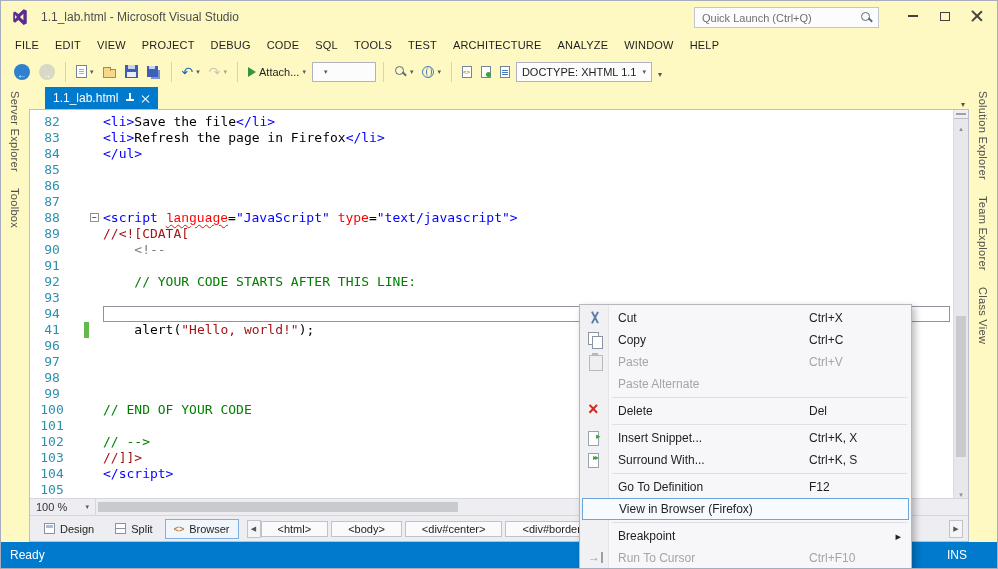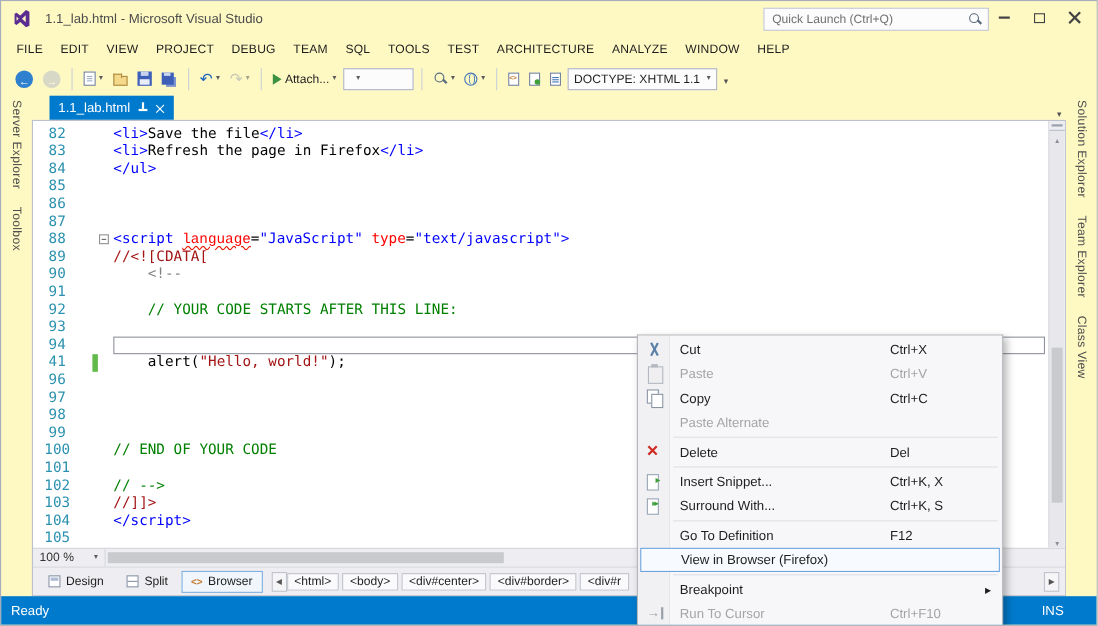--- a/index.html
+++ b/index.html
@@ -3,21 +3,21 @@
 <meta charset="utf-8">
 <style>
   * { margin:0; padding:0; box-sizing:border-box; }
   html,body { width:998px; height:569px; background:#eeeef2; font-family:"Liberation Sans",sans-serif; }
   .window { position:relative; width:998px; height:569px; background:#fef9c3; overflow:hidden; border:1px solid #a8adbd; }
 
   
   .title-bar { position:absolute; top:0; left:0; right:0; height:32px; }
   .vs-logo { position:absolute; left:10px; top:7px; width:18px; height:18px; }
   .title-text { position:absolute; left:40px; top:9px; font-size:12px; color:#4c4c4c; white-space:nowrap; }
-  .quick-launch { position:absolute; left:693px; top:6px; width:205px; height:21px; background:#fcfcfd; border:1px solid #c3c6cf; display:flex; align-items:center; }
+  .quick-launch { position:absolute; left:693px; top:6px; width:185px; height:21px; background:#fcfcfd; border:1px solid #c3c6cf; display:flex; align-items:center; }
   .ql-text { flex:1; font-size:11px; color:#707070; padding-left:7px; white-space:nowrap; overflow:hidden; }
   .i-mag { width:13px; height:13px; position:relative; margin-right:5px; flex:none; }
   .i-mag::before { content:""; position:absolute; left:1px; top:1px; width:7px; height:7px; border:1.5px solid #5a6a7d; border-radius:50%; }
   .i-mag::after { content:""; position:absolute; left:8px; top:8px; width:5px; height:1.5px; background:#5a6a7d; transform:rotate(45deg); }
   .win-btns { position:absolute; right:4px; top:3px; display:flex; }
   .win-btn { width:32px; height:24px; display:flex; align-items:center; justify-content:center; }
   .wb-min { width:10px; height:2px; background:#424242; }
   .wb-max { width:10px; height:9px; border:1px solid #424242; }
   .wb-close { position:relative; width:12px; height:12px; }
   .wb-close::before,.wb-close::after { content:""; position:absolute; left:5px; top:-1px; width:1.6px; height:14px; background:#424242; }
@@ -125,21 +125,21 @@
   [data-name="design-view-icon"] { width:11px; height:11px; border:1px solid #8792a3; background:#fff; }
   [data-name="design-view-icon"]::after { content:""; position:absolute; left:1px; right:1px; top:1px; height:3px; background:#aebdd4; }
   [data-name="split-view-icon"] { width:11px; height:11px; border:1px solid #8792a3; background:#fff; }
   [data-name="split-view-icon"]::after { content:""; position:absolute; left:0; right:0; top:4px; height:1px; background:#8792a3; }
   [data-name="source-view-icon"]::before { content:"<>"; font-size:9px; font-weight:bold; color:#c2782a; line-height:11px; }
   .crumb-nav { width:14px; height:18px; border:1px solid #c0c3cc; background:#f5f5f7; display:flex; align-items:center; justify-content:center; flex:none; }
   .crumb-nav::before { font-size:7px; color:#555; }
   [data-name="breadcrumb-scroll-left"]::before { content:"◀"; }
   [data-name="breadcrumb-scroll-right"]::before { content:"▶"; }
   .crumbs { display:flex; gap:3px; overflow:hidden; flex:1; }
-  .crumb { border:1px solid #c0c3cc; background:#fafafc; padding:1px 6px; font-size:11px; color:#1e1e1e; white-space:nowrap; flex:none; }
+  .crumb { border:1px solid #c0c3cc; background:#fafafc; padding:1px 16px; font-size:11px; color:#1e1e1e; white-space:nowrap; flex:none; }
 
   
   .status-bar { position:absolute; left:0; right:0; bottom:0; height:26px; background:#007acc; color:#fff; font-size:12px; }
   .status-left { position:absolute; left:9px; top:6px; }
   .status-right { position:absolute; right:30px; top:6px; }
 
   
   .context-menu { position:absolute; left:578px; top:303px; width:333px; z-index:50; background:linear-gradient(90deg,#f1f1f3 0,#f1f1f3 28px,#e4e5e9 28px,#e4e5e9 29px,#f7f7f9 29px); border:1px solid #b6b7bc; box-shadow:3px 3px 7px rgba(0,0,0,.28); padding:2px; }
   .ctx-item { display:flex; align-items:center; height:22px; font-size:12px; color:#1e1e1e; position:relative; padding-right:8px; }
   .ctx-item.disabled { color:#a5a5a5; }
@@ -190,21 +190,21 @@
         </div>
     </div>
   </div>
 
   <div class="menu-bar" data-name="menu-bar">
       <div class="menu-item" data-name="menu-item-file">FILE</div>
       <div class="menu-item" data-name="menu-item-edit">EDIT</div>
       <div class="menu-item" data-name="menu-item-view">VIEW</div>
       <div class="menu-item" data-name="menu-item-project">PROJECT</div>
       <div class="menu-item" data-name="menu-item-debug">DEBUG</div>
-      <div class="menu-item" data-name="menu-item-team">TEAM</div>
+      <div class="menu-item" data-name="menu-item-team">CODE</div>
       <div class="menu-item" data-name="menu-item-sql">SQL</div>
       <div class="menu-item" data-name="menu-item-tools">TOOLS</div>
       <div class="menu-item" data-name="menu-item-test">TEST</div>
       <div class="menu-item" data-name="menu-item-architecture">ARCHITECTURE</div>
       <div class="menu-item" data-name="menu-item-analyze">ANALYZE</div>
       <div class="menu-item" data-name="menu-item-window">WINDOW</div>
       <div class="menu-item" data-name="menu-item-help">HELP</div>
     </div>
 
   <div class="toolbar" data-name="toolbar">
@@ -494,29 +494,29 @@
     <span class="status-left" data-name="status-message">Ready</span>
     <span class="status-right" data-name="insert-mode-indicator">INS</span>
   </div>
 
   <div class="context-menu" data-name="context-menu">
       <div class="ctx-item" data-name="context-menu-item-cut">
         <span class="ctx-icon" data-name="cut-icon"></span>
         <span class="ctx-label">Cut</span>
         <span class="ctx-shortcut">Ctrl+X</span>
       </div>
+      <div class="ctx-item" data-name="context-menu-item-copy">
+        <span class="ctx-icon" data-name="copy-icon"></span>
+        <span class="ctx-label">Copy</span>
+        <span class="ctx-shortcut">Ctrl+C</span>
+      </div>
       <div class="ctx-item disabled" data-name="context-menu-item-paste">
         <span class="ctx-icon" data-name="paste-icon"></span>
         <span class="ctx-label">Paste</span>
         <span class="ctx-shortcut">Ctrl+V</span>
-      </div>
-      <div class="ctx-item" data-name="context-menu-item-copy">
-        <span class="ctx-icon" data-name="copy-icon"></span>
-        <span class="ctx-label">Copy</span>
-        <span class="ctx-shortcut">Ctrl+C</span>
       </div>
       <div class="ctx-item disabled" data-name="context-menu-item-paste-alternate">
         <span class="ctx-icon" data-name="menu-icon-blank"></span>
         <span class="ctx-label">Paste Alternate</span>
         <span class="ctx-shortcut"></span>
       </div>
       <div class="ctx-sep" data-name="menu-separator"></div>
       <div class="ctx-item" data-name="context-menu-item-delete">
         <span class="ctx-icon" data-name="delete-icon"></span>
         <span class="ctx-label">Delete</span>

